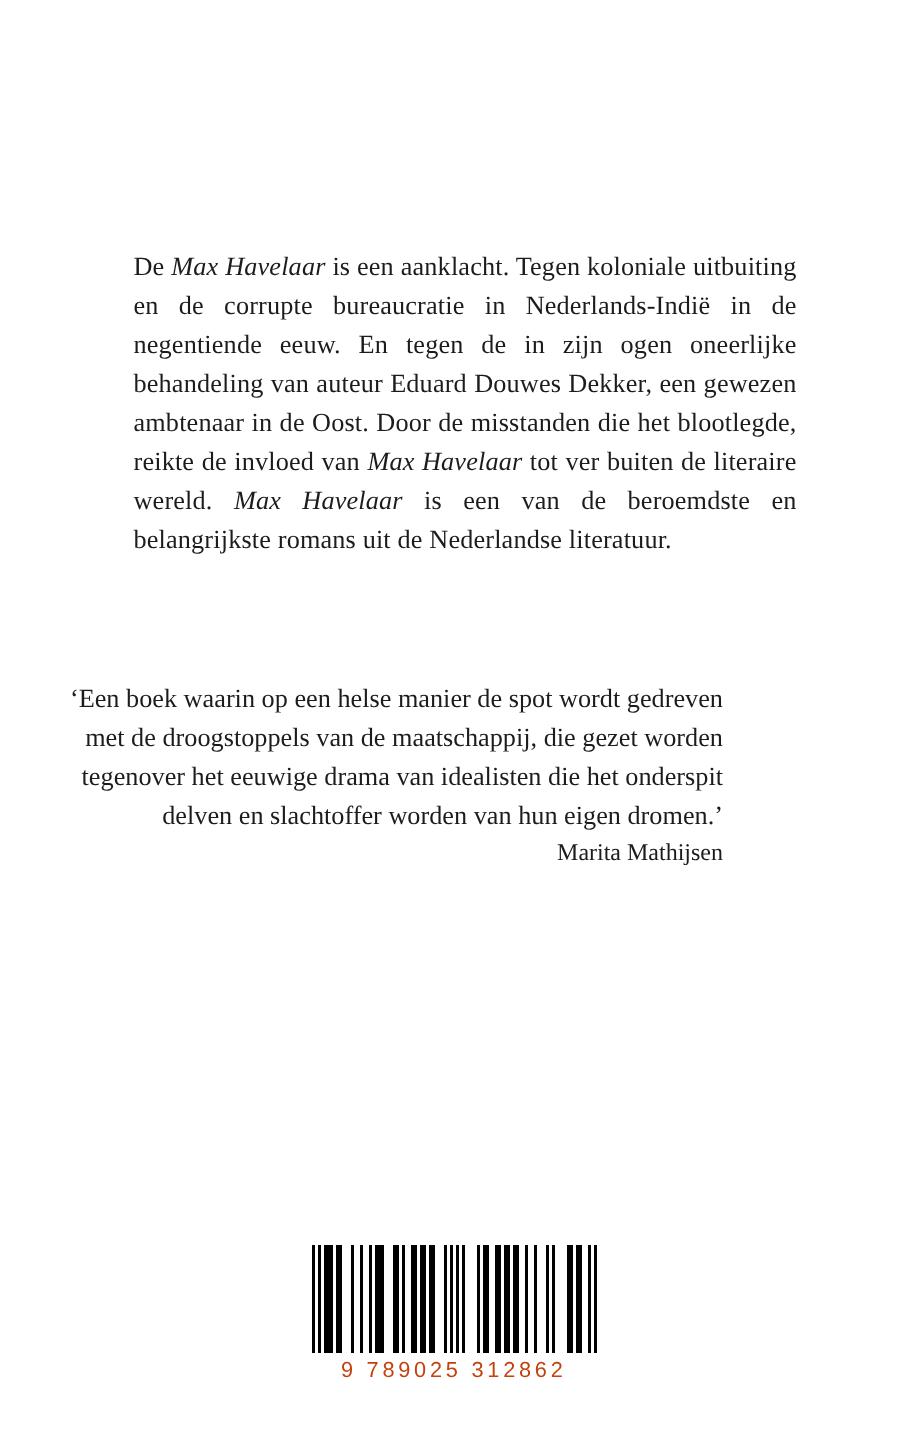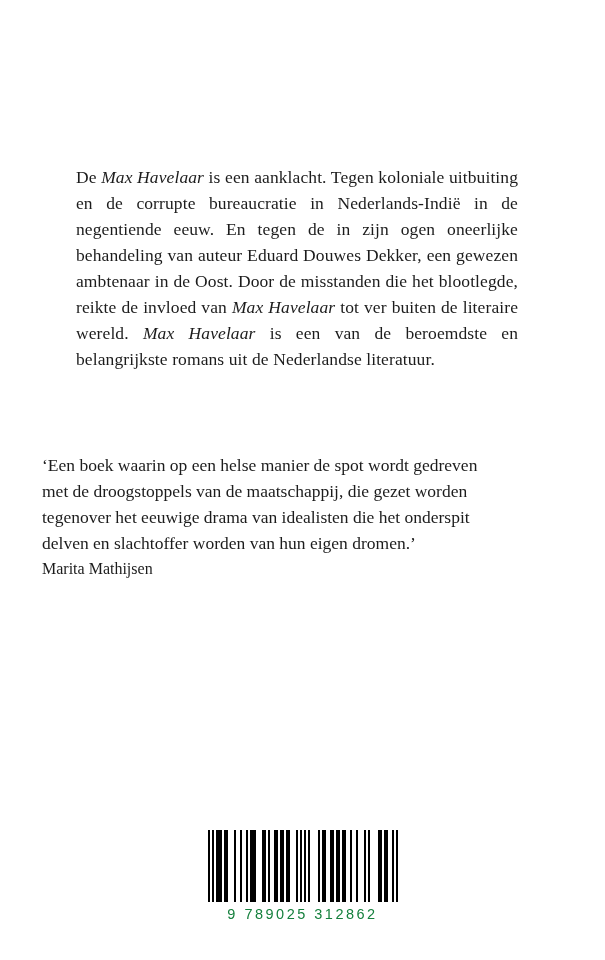--- a/index.html
+++ b/index.html
@@ -13,35 +13,35 @@
     height: 960px;
     margin: 0 auto;
     background: #ffffff;
     color: #1c1c1c;
     font-family: "Liberation Serif", "DejaVu Serif", serif;
     overflow: hidden;
   }
   .blurb {
     position: absolute;
     top: 146px;
-    left: 76px;
+    left: 89px;
     width: 442px;
     font-size: 17.5px;
     line-height: 26px;
     text-align: justify;
     letter-spacing: 0.1px;
     font-family: Liberation Serif, serif;
   }
   .blurb .it { font-style: italic; }
   .quote-block {
     position: absolute;
     top: 452px;
     left: 0;
     width: 524px;
-    text-align: left;
+    text-align: right;
   }
   .quote-text {
     margin: 0 auto;
     width: 440px;
     font-size: 17.5px;
     line-height: 26px;
   }
   .quote-attribution {
     margin: 0 auto;
     width: 440px;
@@ -70,21 +70,21 @@
     width: 2px;
     flex: 0 0 2px;
   }
   .barcode-bars .b { background: #000000; }
   .barcode-bars .w { background: #ffffff; }
   .barcode-number {
     margin-top: 4px;
     font-family: "Liberation Sans", "DejaVu Sans", sans-serif;
     font-size: 14.5px;
     letter-spacing: 2.5px;
-    color: #15803d;
+    color: #c2410c;
     white-space: nowrap;
   }
 </style>
 </head>
 <body>
 
 <div class="page">
 
   <p class="blurb"><span>De </span><span class="it">Max Havelaar</span><span> is een aanklacht. Tegen koloniale uitbuiting en de corrupte bureaucratie in Nederlands-Indië in de negentiende eeuw. En tegen de in zijn ogen oneerlijke behandeling van auteur Eduard Douwes Dekker, een gewezen ambtenaar in de Oost. Door de misstanden die het blootlegde, reikte de invloed van </span><span class="it">Max Havelaar</span><span> tot ver buiten de literaire wereld. </span><span class="it">Max Havelaar</span><span> is een van de beroemdste en belangrijkste romans uit de Nederlandse literatuur.</span></p>
 

